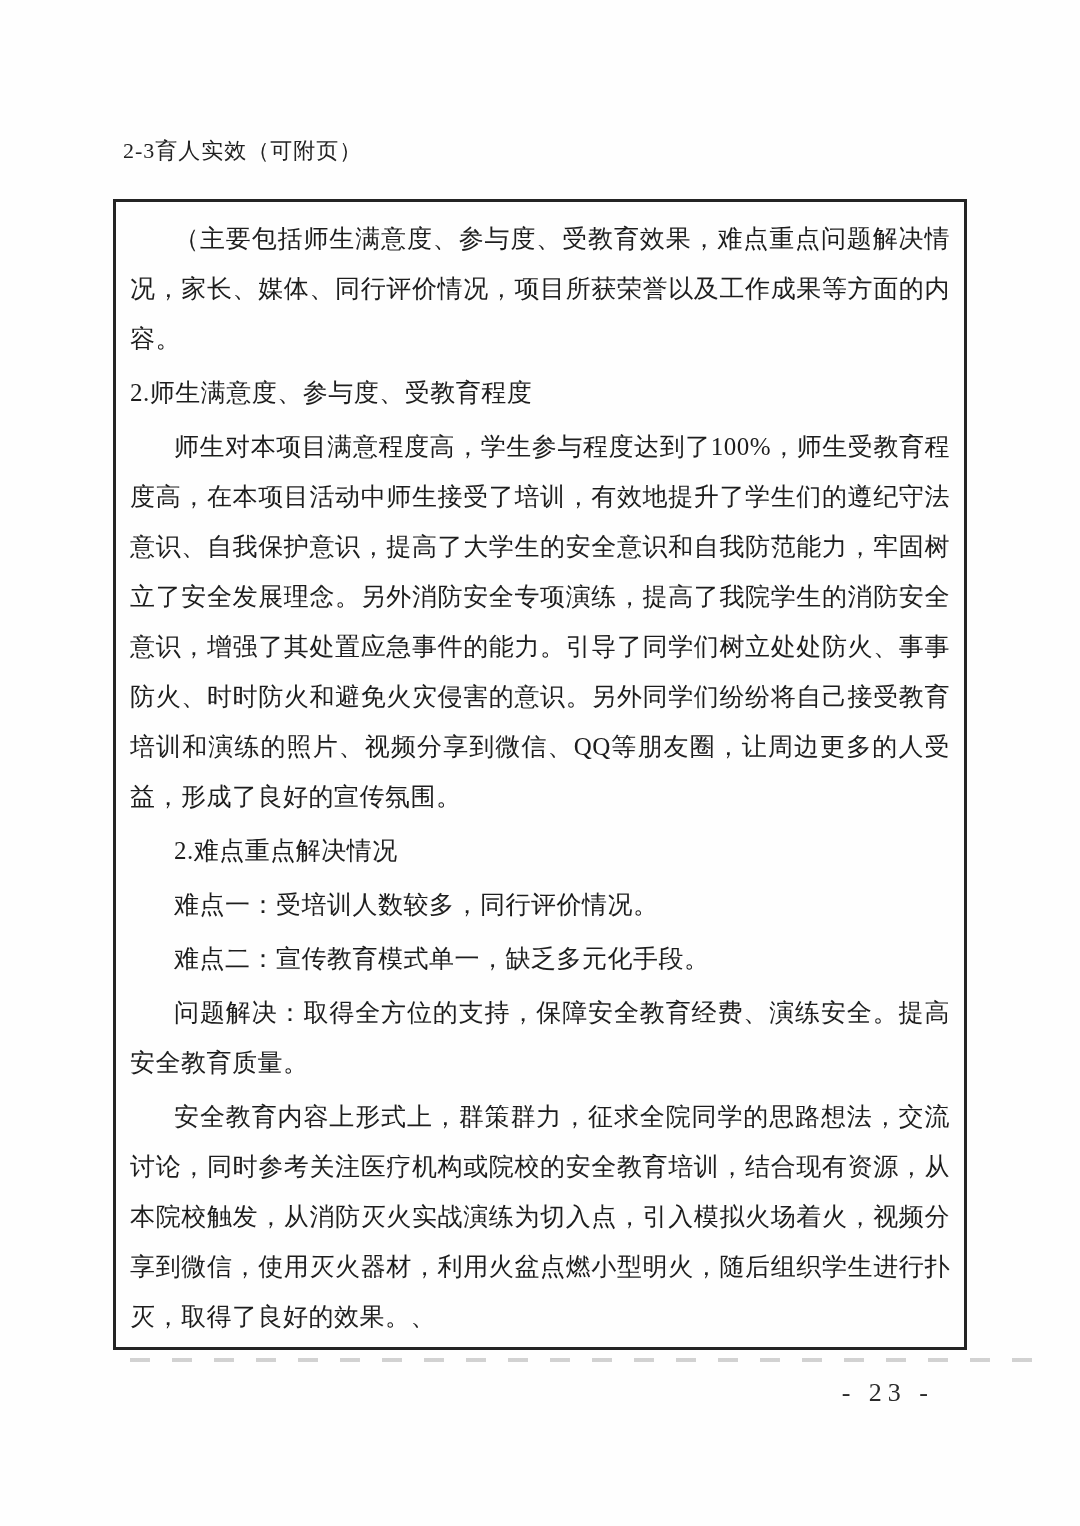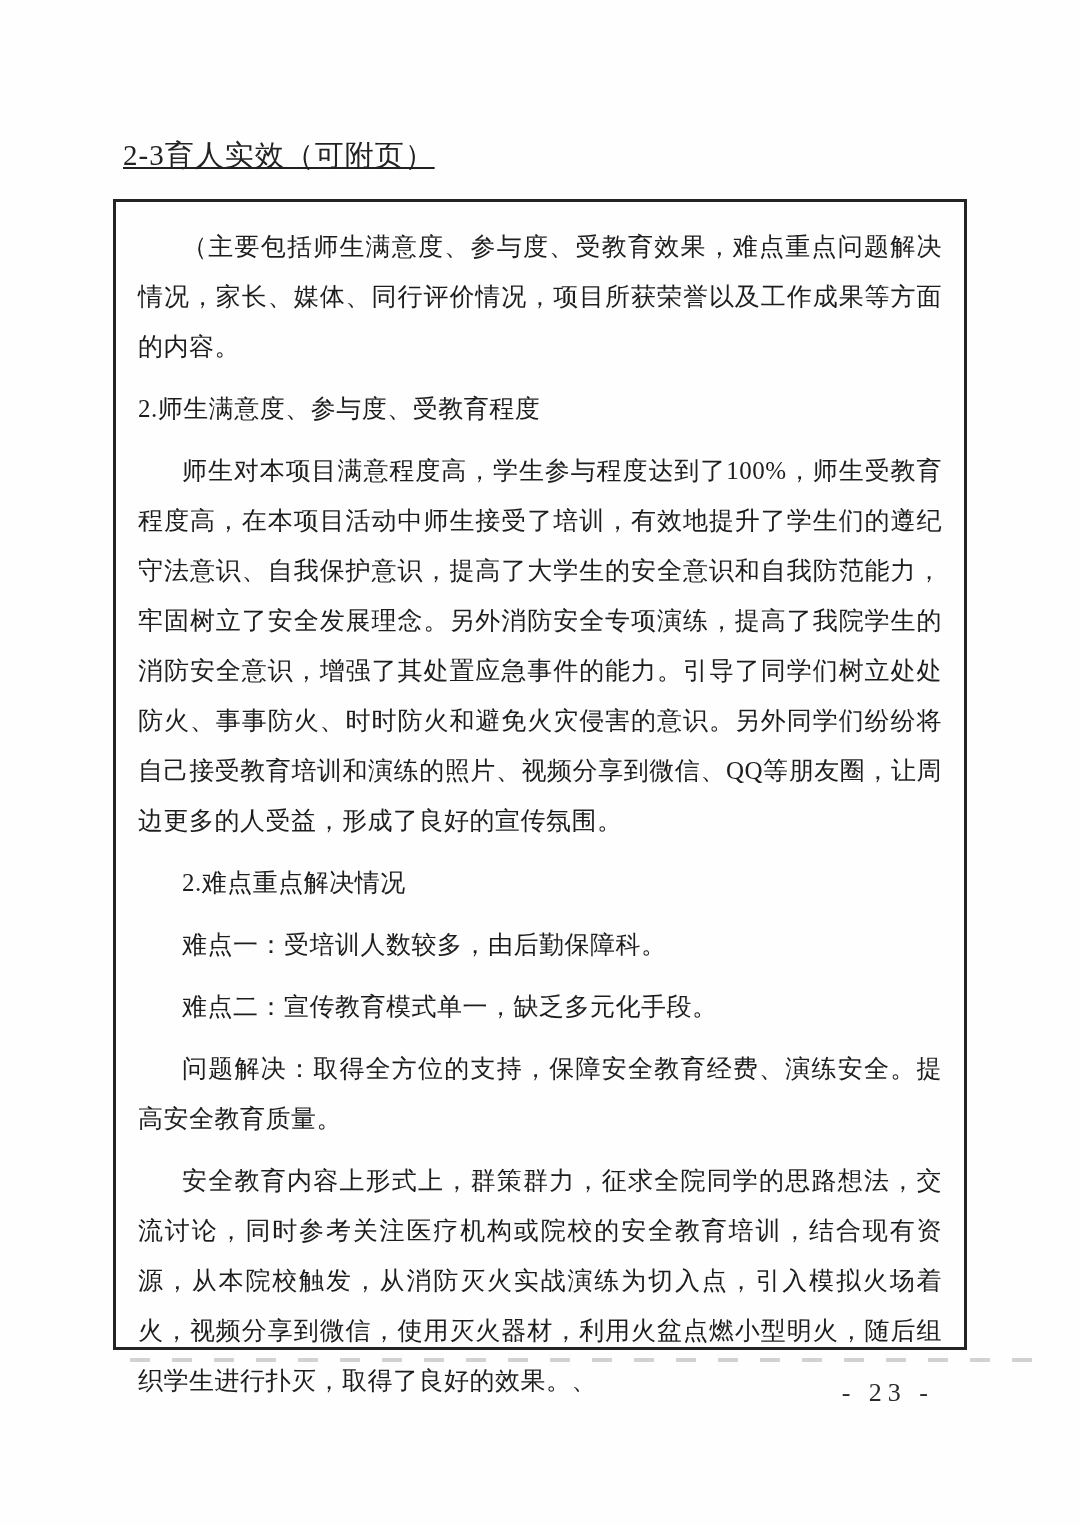--- a/index.html
+++ b/index.html
@@ -13,38 +13,37 @@
     height: 1526px;
     background: #fefefe;
     font-family: "Liberation Serif", "DejaVu Serif", serif;
     color: #1d1d1d;
     overflow: hidden;
   }
   .doc-title {
     position: absolute;
     left: 123px;
     top: 136px;
-    font-size: 29px;
+    font-size: 22px;
     letter-spacing: 1px;
     color: #222222;
     white-space: nowrap;
-    text-decoration: underline;
   }
   .content-box {
     position: absolute;
     left: 113px;
     top: 199px;
     width: 854px;
     height: 1151px;
     box-sizing: border-box;
     border: 3px solid #242424;
     padding: 8px 10px 0 10px;
   }
   .para {
-    margin: 12px;
+    margin: 4px;
     font-size: 25px;
     line-height: 50px;
     text-align: justify;
     letter-spacing: 0.5px;
     color: #1d1d1d;
   }
   .para.indent {
     text-indent: 44px;
   }
   .artifact-line {
@@ -75,21 +74,21 @@
 
 <div class="page">
 
   <div class="doc-title">2-3育人实效（可附页）</div>
 
   <div class="content-box">
     <p class="para indent">（主要包括师生满意度、参与度、受教育效果，难点重点问题解决情况，家长、媒体、同行评价情况，项目所获荣誉以及工作成果等方面的内容。</p>
     <p class="para">2.师生满意度、参与度、受教育程度</p>
     <p class="para indent">师生对本项目满意程度高，学生参与程度达到了100%，师生受教育程度高，在本项目活动中师生接受了培训，有效地提升了学生们的遵纪守法意识、自我保护意识，提高了大学生的安全意识和自我防范能力，牢固树立了安全发展理念。另外消防安全专项演练，提高了我院学生的消防安全意识，增强了其处置应急事件的能力。引导了同学们树立处处防火、事事防火、时时防火和避免火灾侵害的意识。另外同学们纷纷将自己接受教育培训和演练的照片、视频分享到微信、QQ等朋友圈，让周边更多的人受益，形成了良好的宣传氛围。</p>
     <p class="para indent">2.难点重点解决情况</p>
-    <p class="para indent">难点一：受培训人数较多，由后勤保障科。</p>
+    <p class="para indent">难点一：受培训人数较多，同行评价情况。</p>
     <p class="para indent">难点二：宣传教育模式单一，缺乏多元化手段。</p>
     <p class="para indent">问题解决：取得全方位的支持，保障安全教育经费、演练安全。提高安全教育质量。</p>
     <p class="para indent">安全教育内容上形式上，群策群力，征求全院同学的思路想法，交流讨论，同时参考关注医疗机构或院校的安全教育培训，结合现有资源，从本院校触发，从消防灭火实战演练为切入点，引入模拟火场着火，视频分享到微信，使用灭火器材，利用火盆点燃小型明火，随后组织学生进行扑灭，取得了良好的效果。、</p>
   </div>
 
   <div class="artifact-line"></div>
 
   <div class="page-number">- 23 -</div>
 
 </div>

